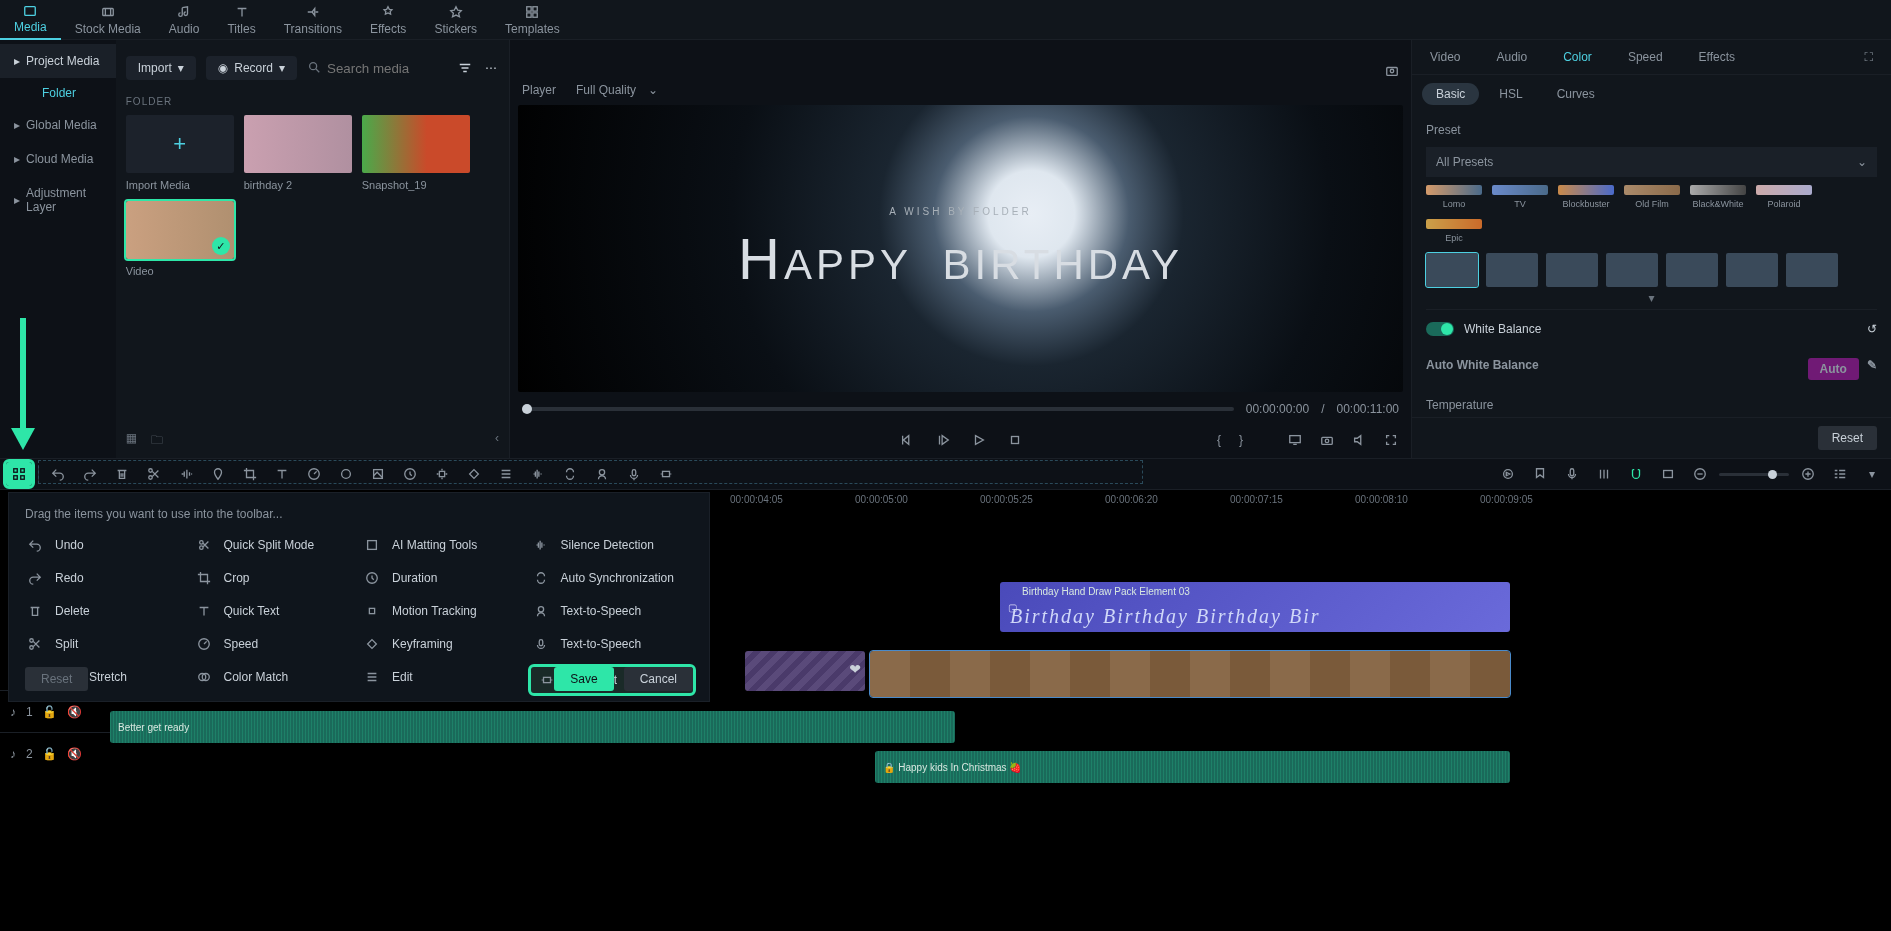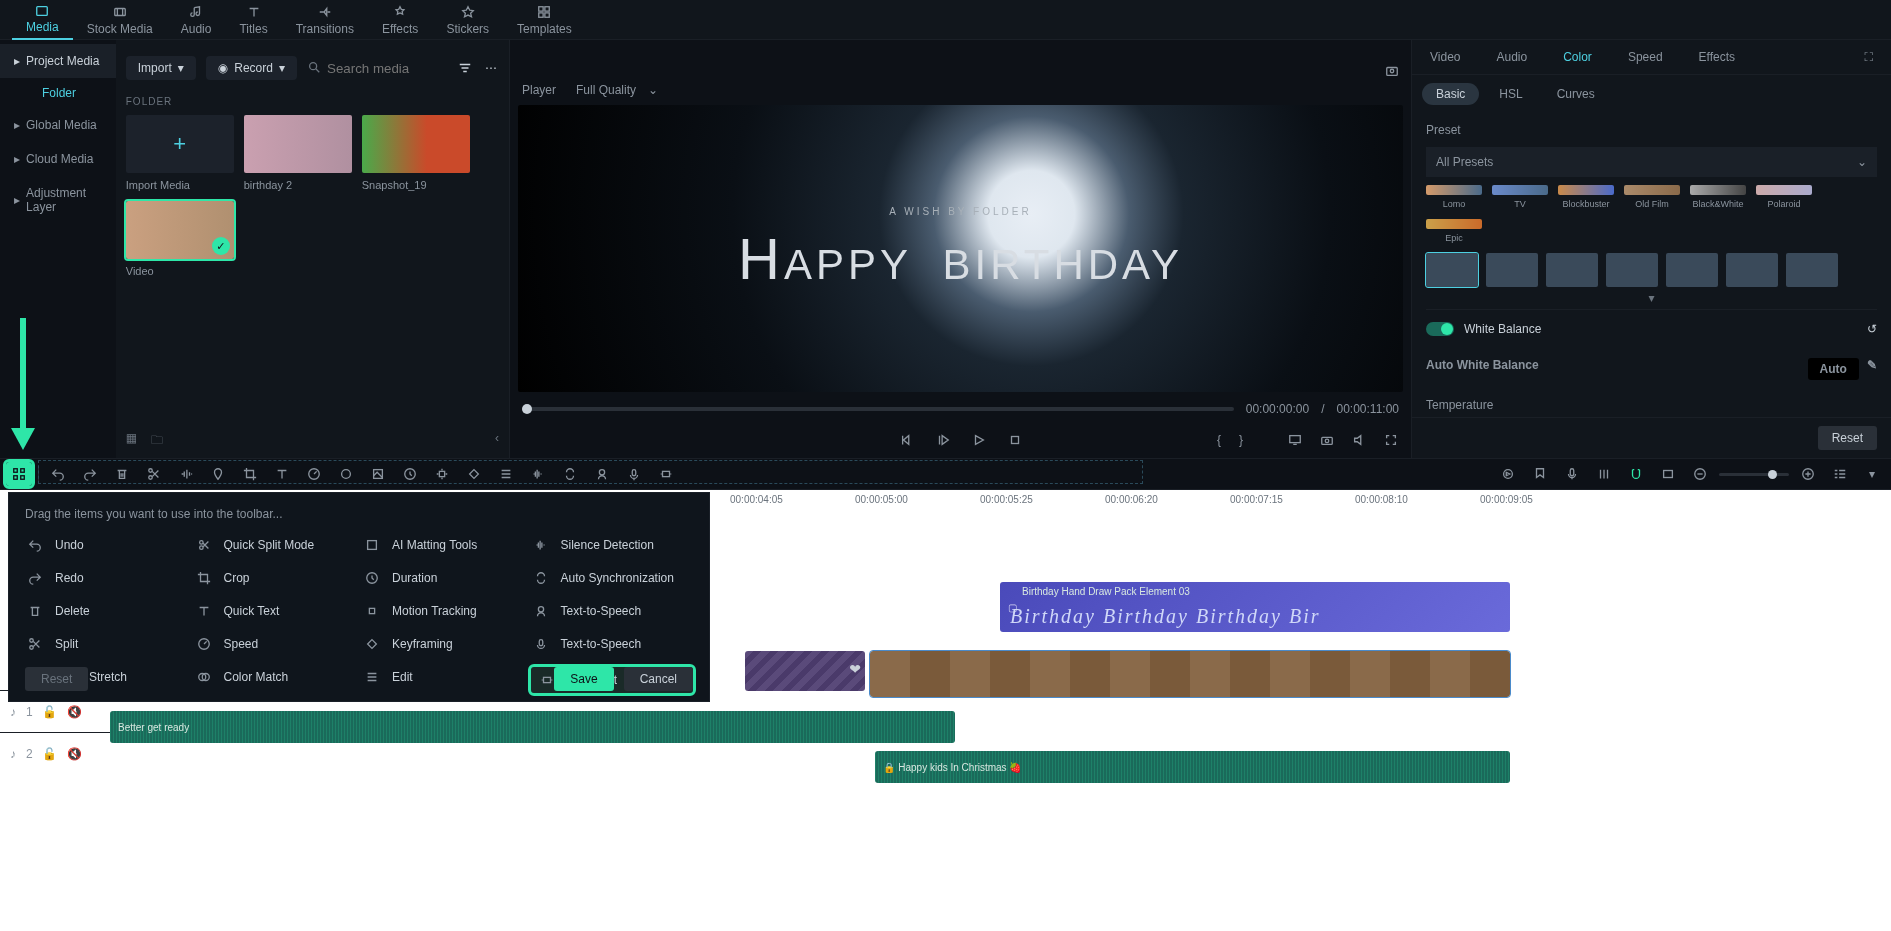--- a/index.html
+++ b/index.html
@@ -1,19 +1,19 @@
 <!DOCTYPE html>
 <html><head>
 <meta charset="utf-8">
 <style>
 * { margin: 0; padding: 0; box-sizing: border-box; font-family: -apple-system, BlinkMacSystemFont, "Segoe UI", Arial, sans-serif; }
 body { background: #0d1117; color: #c9d1d9; font-size: 12px; overflow: hidden; width: 1891px; height: 931px; position: relative; }
 
 
-.top-nav { display: flex; align-items: flex-start; height: 40px; background: #11161c; border-bottom: 1px solid #1a1f26; padding-left: 12px; }
+.top-nav { display: flex; align-items: flex-start; height: 40px; background: #11161c; border-bottom: 1px solid #1a1f26; }
 .nav-tab { display: flex; flex-direction: column; align-items: center; justify-content: center; padding: 4px 14px; cursor: pointer; color: #8b949e; height: 40px; gap: 2px; }
 .nav-tab.active { color: #4dd0e1; border-bottom: 2px solid #4dd0e1; }
 .nav-tab .icon { width: 16px; height: 16px; display:flex; align-items:center; justify-content:center; }
 
 
 .main-row { display: flex; height: 418px; }
 .left-panel { width: 510px; display: flex; background: #11161c; border-right: 1px solid #1a1f26; }
 .sidebar { width: 138px; background: #0d1117; padding: 4px 0; }
 .side-item { display: flex; align-items: center; padding: 10px 14px; color: #8b949e; cursor: pointer; gap:6px; }
 .side-item.active { background: #1a2028; color: #c9d1d9; }
@@ -69,21 +69,21 @@
 .preset-thumb { width:52px; height:34px; background:#3a4a5a; border-radius:2px; }
 .preset-thumb.sel { outline:1px solid #4dd0e1; }
 .dots { text-align:center; color:#6a737d; padding:4px 0; }
 .toggle-row { display:flex; align-items:center; gap:10px; padding:12px 0; border-top:1px solid #1a1f26; color:#c9d1d9; justify-content:space-between; }
 .toggle-left { display:flex; align-items:center; gap:10px; }
 .toggle { width:28px; height:14px; background:#1a6a5a; border-radius:7px; position:relative; }
 .toggle::after { content:''; position:absolute; left:15px; top:1px; width:12px;height:12px;background:#2ee6a8;border-radius:50%; }
 .slider-row { padding:8px 0; }
 .slider-label { color:#8b949e; padding-bottom:10px; display:block; }
 .auto-row { display:flex; justify-content:space-between; align-items:flex-start; padding:10px 0; color:#8b949e;font-weight:bold; }
-.auto-btn { background:#000000; padding:4px 12px; border-radius:3px; cursor:pointer; display:flex; gap:6px; align-items:center; }
+.auto-btn { background:#701a75; padding:4px 12px; border-radius:3px; cursor:pointer; display:flex; gap:6px; align-items:center; }
 .insp-foot { display:flex; justify-content:flex-end; padding:8px 14px; border-top:1px solid #1a1f26; }
 .reset-btn { background:#2a3038; padding:5px 14px; border-radius:3px; color:#c9d1d9; cursor:pointer; }
 
 
 .timeline-toolbar { height:32px; background:#0d1117; border-top:1px solid #1a1f26; border-bottom:1px solid #1a1f26; display:flex; align-items:center; padding:0 6px; gap:6px; }
 .tl-btn { width:26px; height:24px; display:flex; align-items:center; justify-content:center; color:#8b949e; cursor:pointer; border-radius:3px; }
 .tl-btn.highlight { background:#2ee6a8; color:#0d1117; outline:3px solid #2ee6a8; }
 .tl-spacer { flex:1; }
 .tl-dashed { position:absolute; left:38px; top:460px; width:1105px; height:24px; border:1px dashed #2a4a5a; pointer-events:none; }
 .zoom-bar { width:70px; height:3px; background:#2a3038; border-radius:2px; position:relative; }
@@ -101,21 +101,21 @@
 .btn-reset { background:#2a3038; padding:5px 16px; border-radius:3px; color:#6a737d; cursor:pointer; }
 .btn-save { background:#2ee6a8; color:#0d1117; padding:5px 16px; border-radius:3px; cursor:pointer; font-weight:500; }
 .btn-cancel { background:#2a3038; padding:5px 16px; border-radius:3px; color:#c9d1d9; cursor:pointer; }
 
 
 .arrow-ann { position:absolute; left:14px; top:318px; width:18px; height:138px; z-index:6; }
 .arrow-line { width:6px; height:110px; background:#2ee6a8; margin:0 auto; }
 .arrow-head { width:0;height:0;border-left:12px solid transparent;border-right:12px solid transparent;border-top:22px solid #2ee6a8; margin-left:-3px; }
 
 
-.timeline-area { position:absolute; left:0; right:0; top:490px; bottom:0; background:#ffffff; }
+.timeline-area { position:absolute; left:0; right:0; top:490px; bottom:0; background:#000000; }
 .ruler { position:absolute; left:110px; right:0; top:0; height:22px; display:flex; color:#6a737d; font-size:10px; }
 .ruler-tick { position:absolute; top:4px; }
 .track-labels { position:absolute; left:0; top:200px; width:110px; }
 .track-label-row { height:42px; display:flex; align-items:center; gap:10px; padding:0 10px; color:#8b949e; border-top:1px solid #1a1f26; }
 .tracks { position:absolute; left:110px; right:0; top:26px; bottom:0; }
 .clip { position:absolute; height:34px; border-radius:3px; overflow:hidden; display:flex; align-items:center; padding:0 8px; font-size:10px; }
 .clip.title { background:linear-gradient(90deg,#5a5aca, #5a5aca); color:#d0d0f0; top:66px; }
 .clip.title-fancy { background:linear-gradient(135deg,#4a4aba,#6a6ada); }
 .clip.video { background:linear-gradient(90deg, #caa06a, #9a7a5a); top:132px; }
 .clip.video.hatched { background:repeating-linear-gradient(135deg,#5a4a7a 0,#5a4a7a 6px,#4a3a6a 6px,#4a3a6a 12px); }

